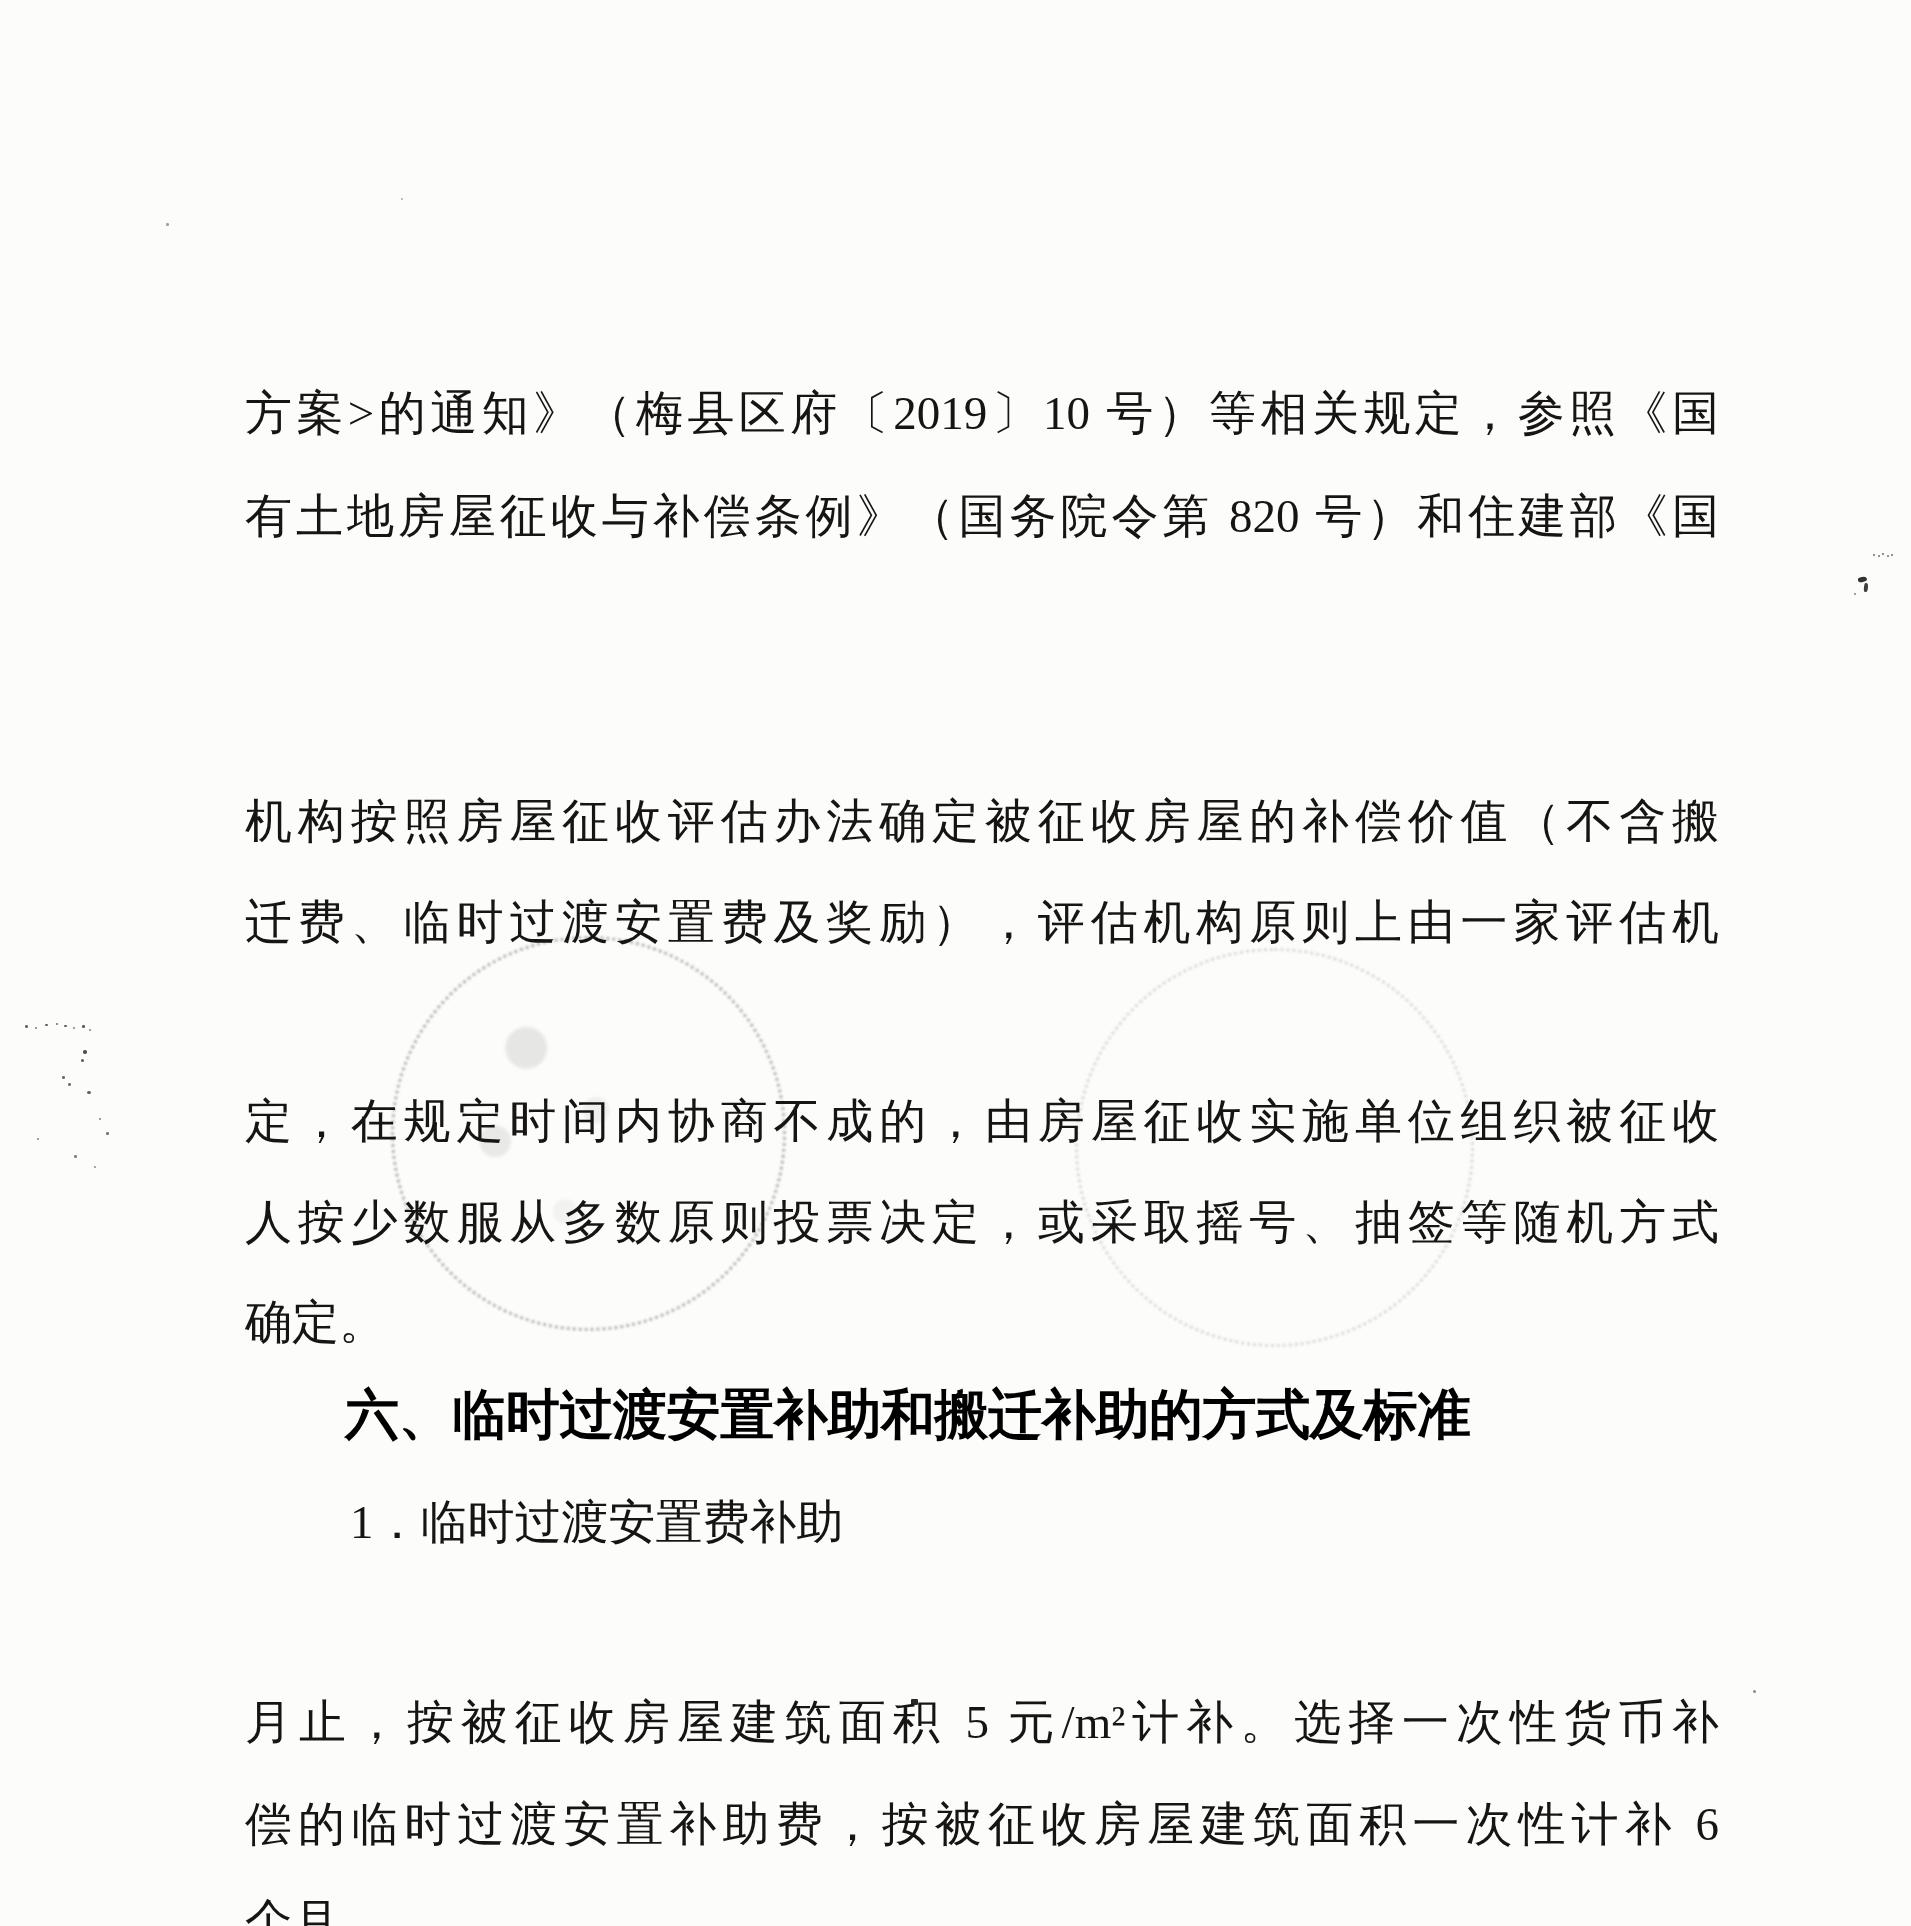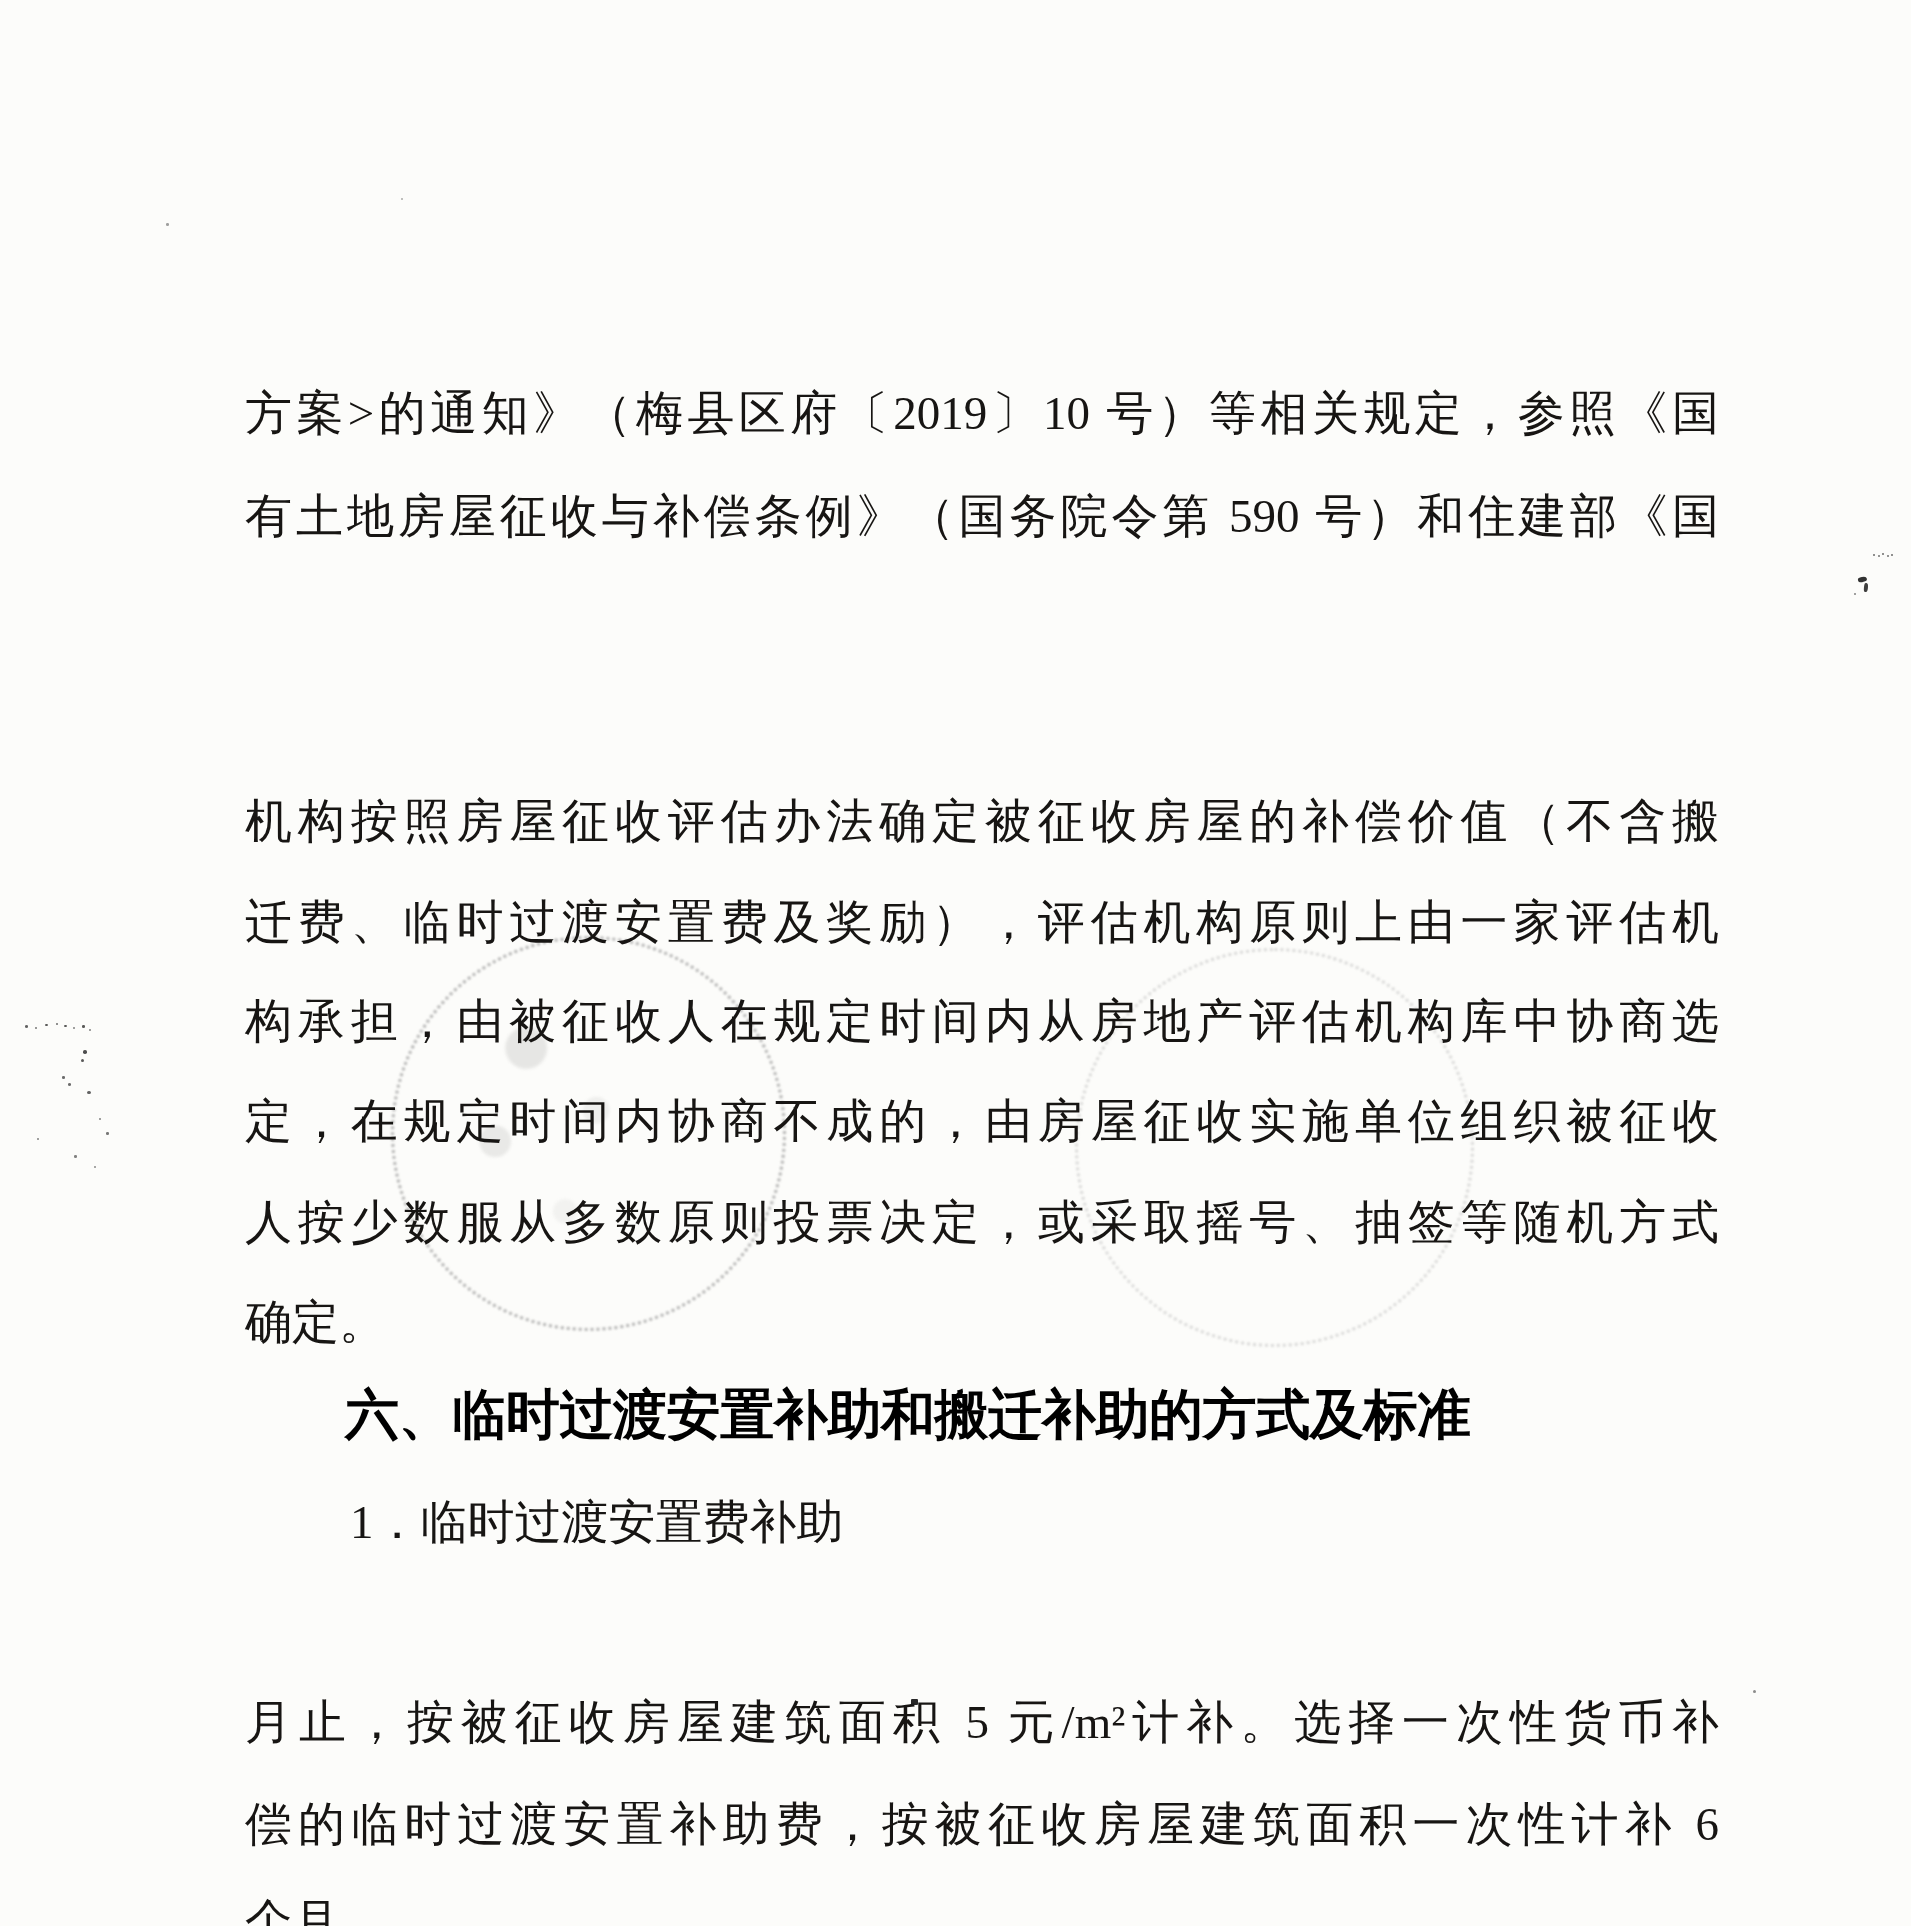--- a/index.html
+++ b/index.html
@@ -84,24 +84,23 @@
 </style>
 </head>
 <body>
 
 <div class="page">
 
   <div class="stamp stamp-a"></div>
   <div class="stamp stamp-b"></div>
 
   <div class="line justify" style="top:383px">方案&gt;的通知》（梅县区府〔2019〕10 号）等相关规定，参照《国</div>
-  <div class="line justify" style="top:486px">有土地房屋征收与补偿条例》（国务院令第 590 号）和住建部《国</div>
+  <div class="line justify" style="top:486px">有土地房屋征收与补偿条例》（国务院令第 820 号）和住建部《国</div>
   <div class="line justify" style="top:791px">机构按照房屋征收评估办法确定被征收房屋的补偿价值（不含搬</div>
   <div class="line justify" style="top:892px">迁费、临时过渡安置费及奖励），评估机构原则上由一家评估机</div>
-  <div class="line justify" style="top:991px">构承担，由被征收人在规定时间内从房地产评估机构库中协商选</div>
   <div class="line justify" style="top:1091px">定，在规定时间内协商不成的，由房屋征收实施单位组织被征收</div>
   <div class="line justify" style="top:1192px">人按少数服从多数原则投票决定，或采取摇号、抽签等随机方式</div>
   <div class="line" style="top:1292px">确定。</div>
 
   <div class="line heading" style="top:1388px">六、临时过渡安置补助和搬迁补助的方式及标准</div>
   <div class="line indent" style="top:1492px">1．临时过渡安置费补助</div>
 
   <div class="line justify" style="top:1692px">月止，按被征收房屋建筑面积 5 元/m²计补。选择一次性货币补</div>
   <div class="line justify" style="top:1794px">偿的临时过渡安置补助费，按被征收房屋建筑面积一次性计补 6</div>
   <div class="line" style="top:1891px">个月。</div>

